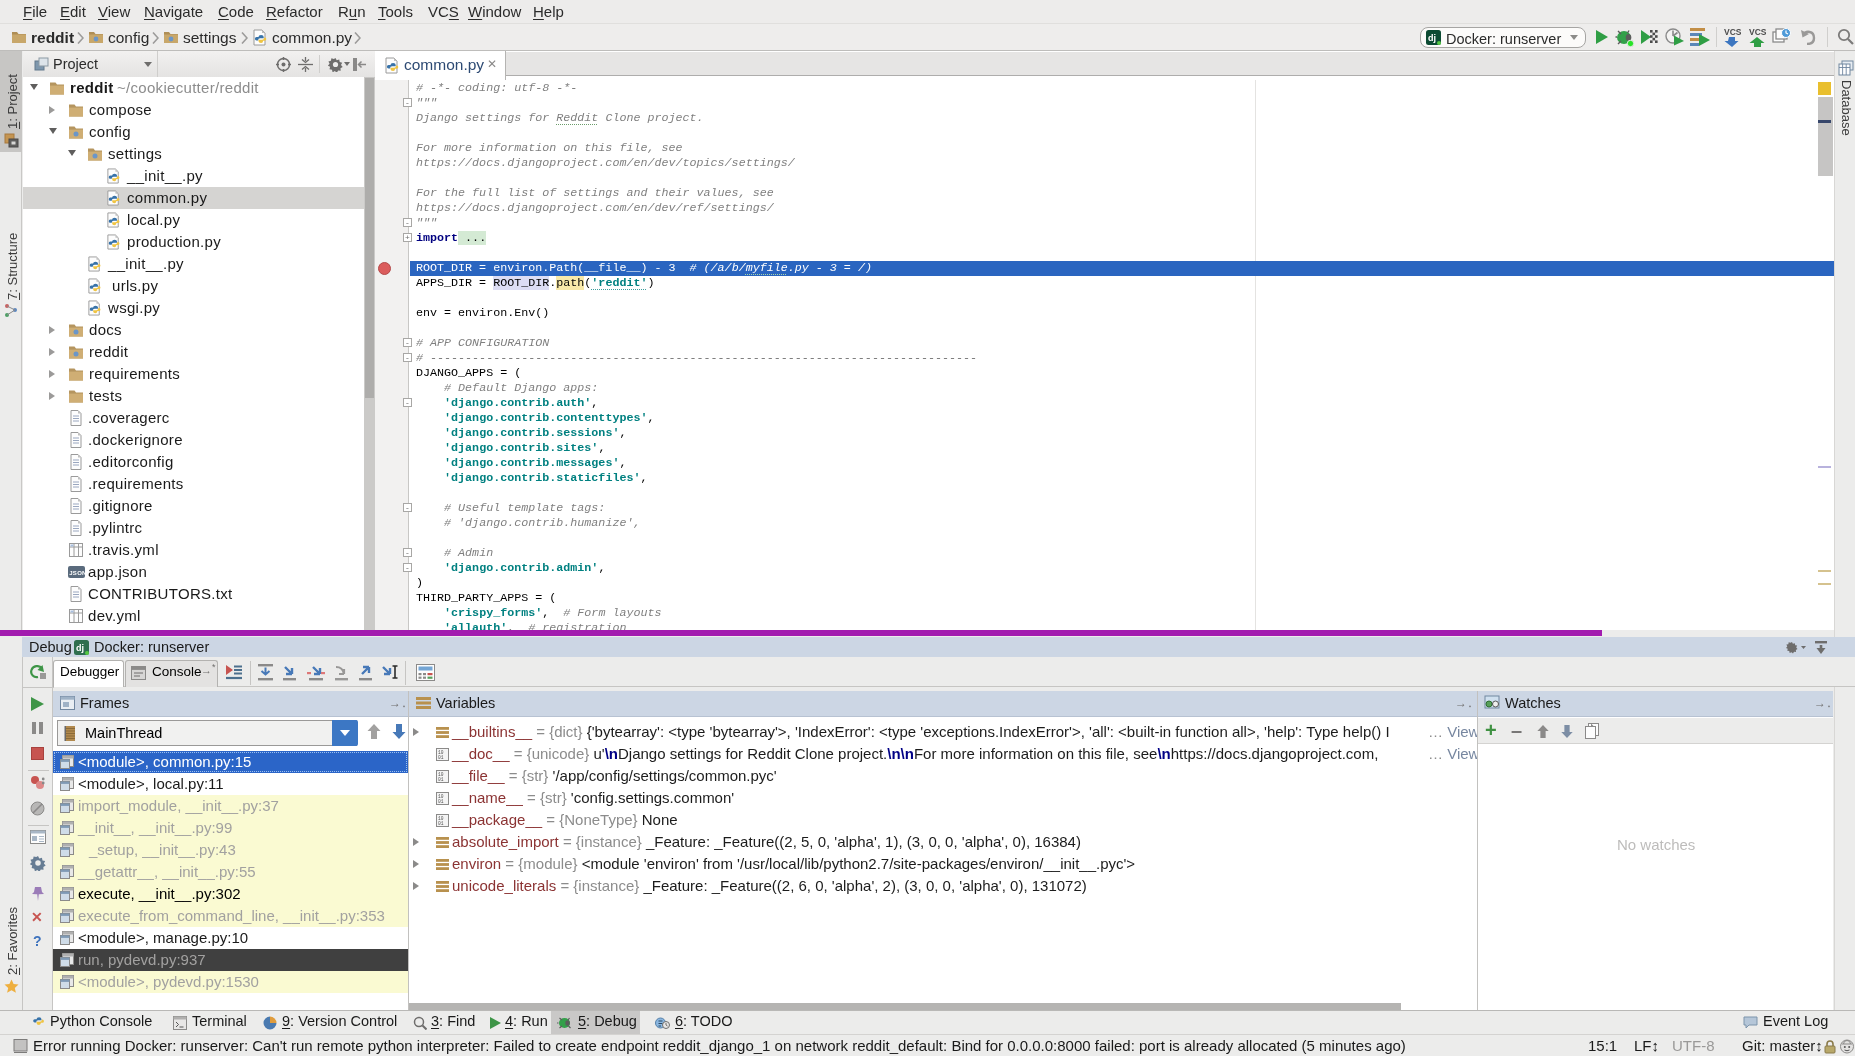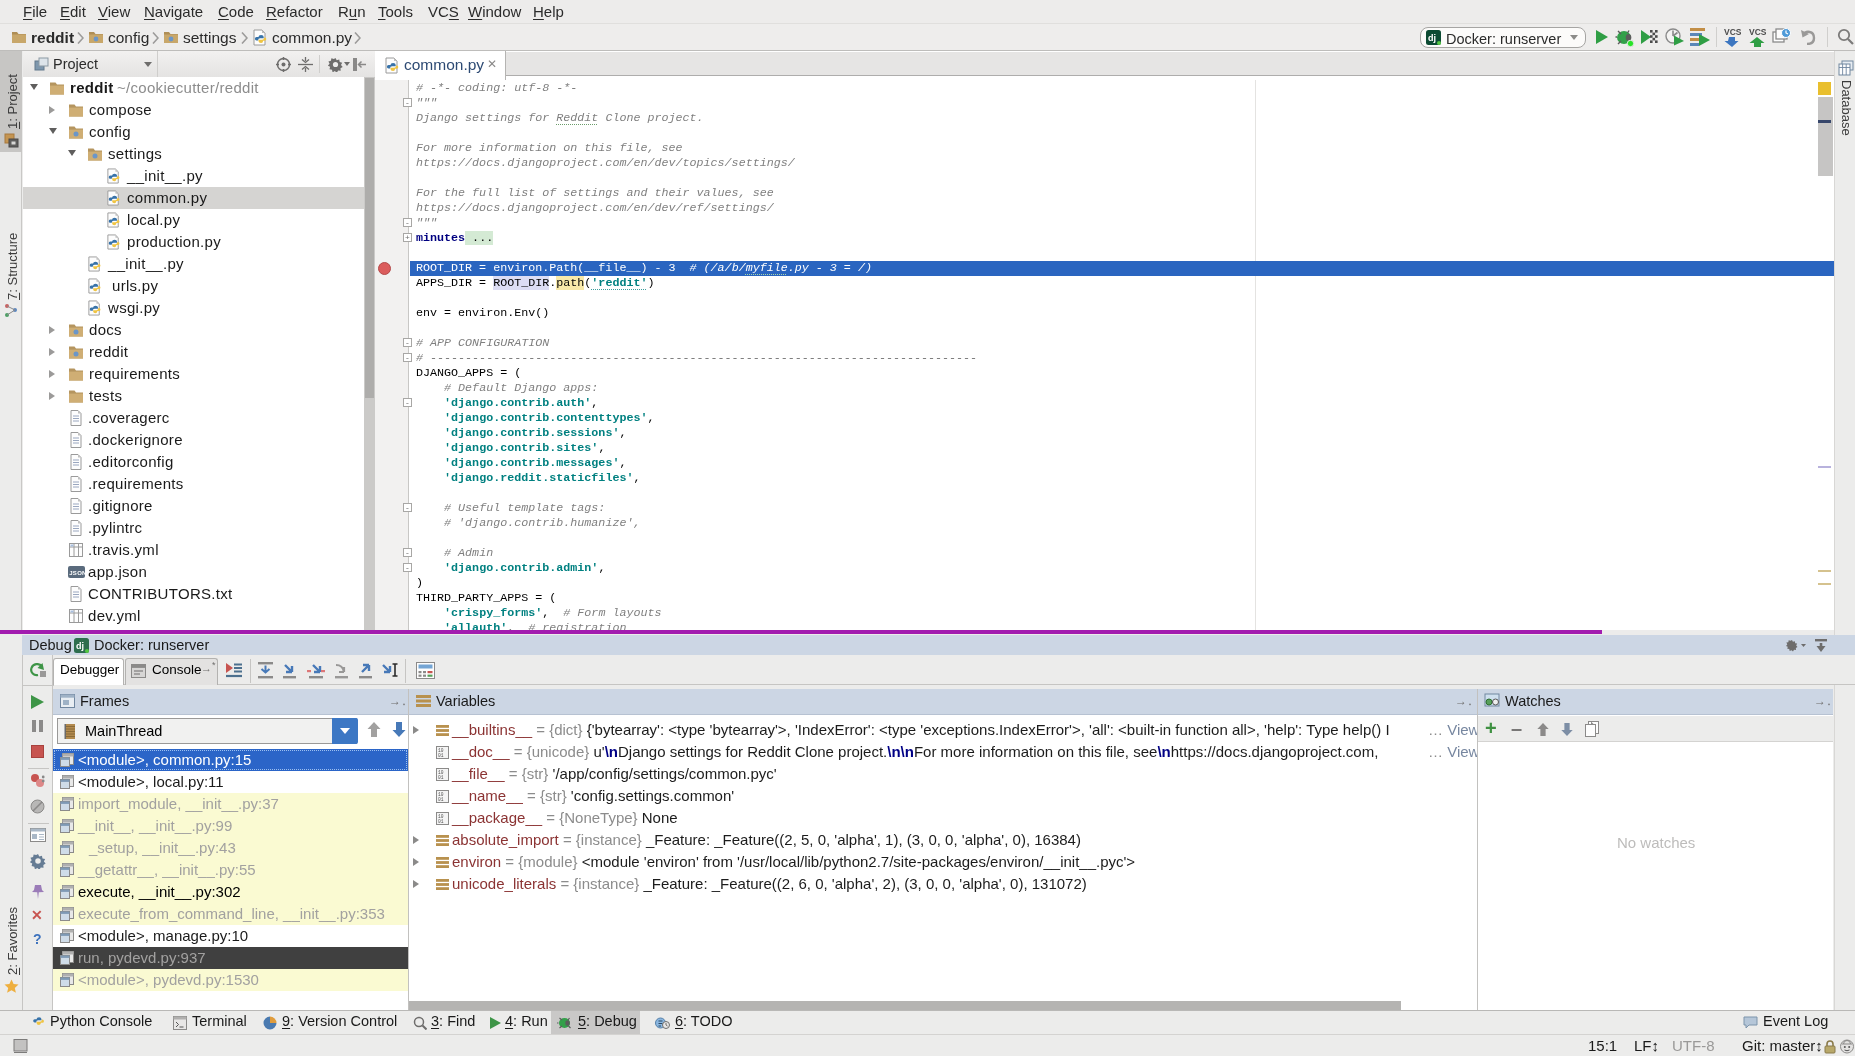--- a/index.html
+++ b/index.html
@@ -32,21 +32,21 @@
 #egutter { left:375px; top:80px; width:34px; height:550px; background:#f2f1f0; border-right:1px solid #c8c7c5; }
 #ecode { left:375px; top:80px; width:1459px; height:550px; background:#ffffff; }
 pre.code { position:absolute; left:41px; top:1px; font-family:"Liberation Mono", monospace; font-size:11.7px; line-height:15px; color:#000; }
 .cmt { color:#7f7f7f; font-style:italic; }
 .str { color:#008080; font-weight:bold; }
 .kw { color:#000080; font-weight:bold; }
 #selline { position:absolute; left:0; top:181px; width:1459px; height:15px; background:#2a65c0; }
 
 #rstripe { left:1834px; top:51px; width:21px; height:959px; background:#ececeb; border-left:1px solid #d8d7d5; }
 
-#dbg { left:0; top:630px; width:1602px; height:380px; background:#ececeb; border-top:4px solid #a21caf; }
+#dbg { left:0; top:630px; width:1602px; height:380px; background:#ececeb; border-top:6px solid #a21caf; }
 #dbghead { position:absolute; left:22px; top:1px; width:1833px; height:20px; background:#ccd6e4; font-size:14.5px; color:#1a1a1a; }
 #dbgstrip { position:absolute; left:22px; top:21px; width:31px; height:359px; background:#ececeb; border-right:1px solid #c6c5c3; border-left:1px solid #c6c5c3; }
 #frames { position:absolute; left:53px; top:55px; width:355px; height:325px; background:#ffffff; }
 #vars { position:absolute; left:408px; top:55px; width:1069px; height:325px; background:#ffffff; overflow:hidden; border-left:1px solid #c2c1bf; }
 #watches { position:absolute; left:1477px; top:55px; width:356px; height:325px; background:#ffffff; border-left:1px solid #c2c1bf; }
 .phead { position:absolute; left:0; top:0; width:100%; height:26px; background:#ccd6e4; border-bottom:1px solid #b7c2d2; font-size:14.5px; color:#1a1a1a; }
 .frow { position:absolute; left:0; width:100%; height:22px; line-height:22px; font-size:15px; white-space:nowrap; }
 .vrow { position:absolute; left:0; width:100%; height:22px; line-height:22px; font-size:15px; white-space:nowrap; color:#1c1c1c; }
 .vname { color:#8b3333; }
 .vmeta { color:#8c8c8c; }
@@ -475,37 +475,37 @@
 <pre class="code"><span class="cmt"># -*- coding: utf-8 -*-</span>
 <span class="cmt">"""</span>
 <span class="cmt">Django settings for <span style="text-decoration:underline dotted #6a9c6a;text-underline-offset:3px">Reddit</span> Clone project.</span>
 
 <span class="cmt">For more information on this file, see</span>
 <span class="cmt">https://docs.djangoproject.com/en/dev/topics/settings/</span>
 
 <span class="cmt">For the full list of settings and their values, see</span>
 <span class="cmt">https://docs.djangoproject.com/en/dev/ref/settings/</span>
 <span class="cmt">"""</span>
-<span class="kw">minutes</span><span style="background:#d4ead4"> ...</span>
+<span class="kw">import</span><span style="background:#d4ead4"> ...</span>
 
 <span style="color:#fff">ROOT_DIR = environ.Path(__file__) - 3  <i># (/a/b/<span style="text-decoration:underline dotted #a8d8a8;text-underline-offset:3px">myfile</span>.py - 3 = /)</i></span>
 APPS_DIR = <span style="background:#dcddf4">ROOT_DIR</span>.<span style="background:#f8e9a9">path</span>(<span class="str"><span style="text-decoration:underline dotted #3e9c9c;text-underline-offset:3px">'reddit'</span></span>)
 
 env = environ.Env()
 
 <span class="cmt"># APP CONFIGURATION</span>
 <span class="cmt"># ------------------------------------------------------------------------------</span>
 DJANGO_APPS = (
     <span class="cmt"># Default Django apps:</span>
     <span class="str">'django.contrib.auth'</span>,
     <span class="str">'django.contrib.contenttypes'</span>,
     <span class="str">'django.contrib.sessions'</span>,
     <span class="str">'django.contrib.sites'</span>,
     <span class="str">'django.contrib.messages'</span>,
-    <span class="str">'django.reddit.staticfiles'</span>,
+    <span class="str">'django.contrib.staticfiles'</span>,
 
     <span class="cmt"># Useful template tags:</span>
     <span class="cmt"># 'django.contrib.humanize',</span>
 
     <span class="cmt"># Admin</span>
     <span class="str">'django.contrib.admin'</span>,
 )
 THIRD_PARTY_APPS = (
     <span class="str">'crispy_forms'</span>,  <span class="cmt"># Form layouts</span>
     <span class="str">'allauth'</span>,  <span class="cmt"># registration</span></pre>
@@ -959,20 +959,21 @@
 <svg class="abs" style="left:1743px;top:5px" width="15" height="13" viewBox="0 0 15 13">
       <path d="M1 1 h13 v8 h-8 l-3 3 v-3 h-2 z" fill="#b5c6d8" stroke="#7d94ab"></path>
     </svg>
 <span class="sitem" style="left:1763px">Event Log</span>
 </div>
 <div class="abs" id="smsg">
 <svg class="abs" style="left:13px;top:4px" width="15" height="14" viewBox="0 0 15 14">
       <rect x="1" y="0.5" width="13" height="11.5" fill="#c3c2c1" stroke="#7c7b7a"></rect>
       <rect x="1" y="13" width="13" height="1.4" fill="#7c7b7a"></rect>
     </svg>
+<span class="sitem" style="left:33px">Error running Docker: runserver: Can't run remote python interpreter: Failed to create endpoint reddit_django_1 on network reddit_default: Bind for 0.0.0.0:8000 failed: port is already allocated (5 minutes ago)</span>
 <span class="sitem" style="left:1588px">15:1</span>
 <span class="sitem" style="left:1634px">LF↕</span>
 <span class="sitem" style="left:1672px;color:#9a9998">UTF-8</span>
 <span class="sitem" style="left:1742px">Git: master↕</span>
 <svg class="abs" style="left:1824px;top:5px" width="12" height="14" viewBox="0 0 12 14">
       <rect x="1" y="6" width="10" height="7" rx="1" fill="#b8a86a" stroke="#8a7a4a"></rect>
       <path d="M3 6 V4 a3 3 0 0 1 6 0 V6" fill="none" stroke="#8a7a4a" stroke-width="1.6"></path>
     </svg>
 <svg class="abs" style="left:1840px;top:4px" width="14" height="15" viewBox="0 0 14 15">
       <circle cx="7" cy="7.5" r="6.5" fill="#e4e3e2" stroke="#8b8a89"></circle>

